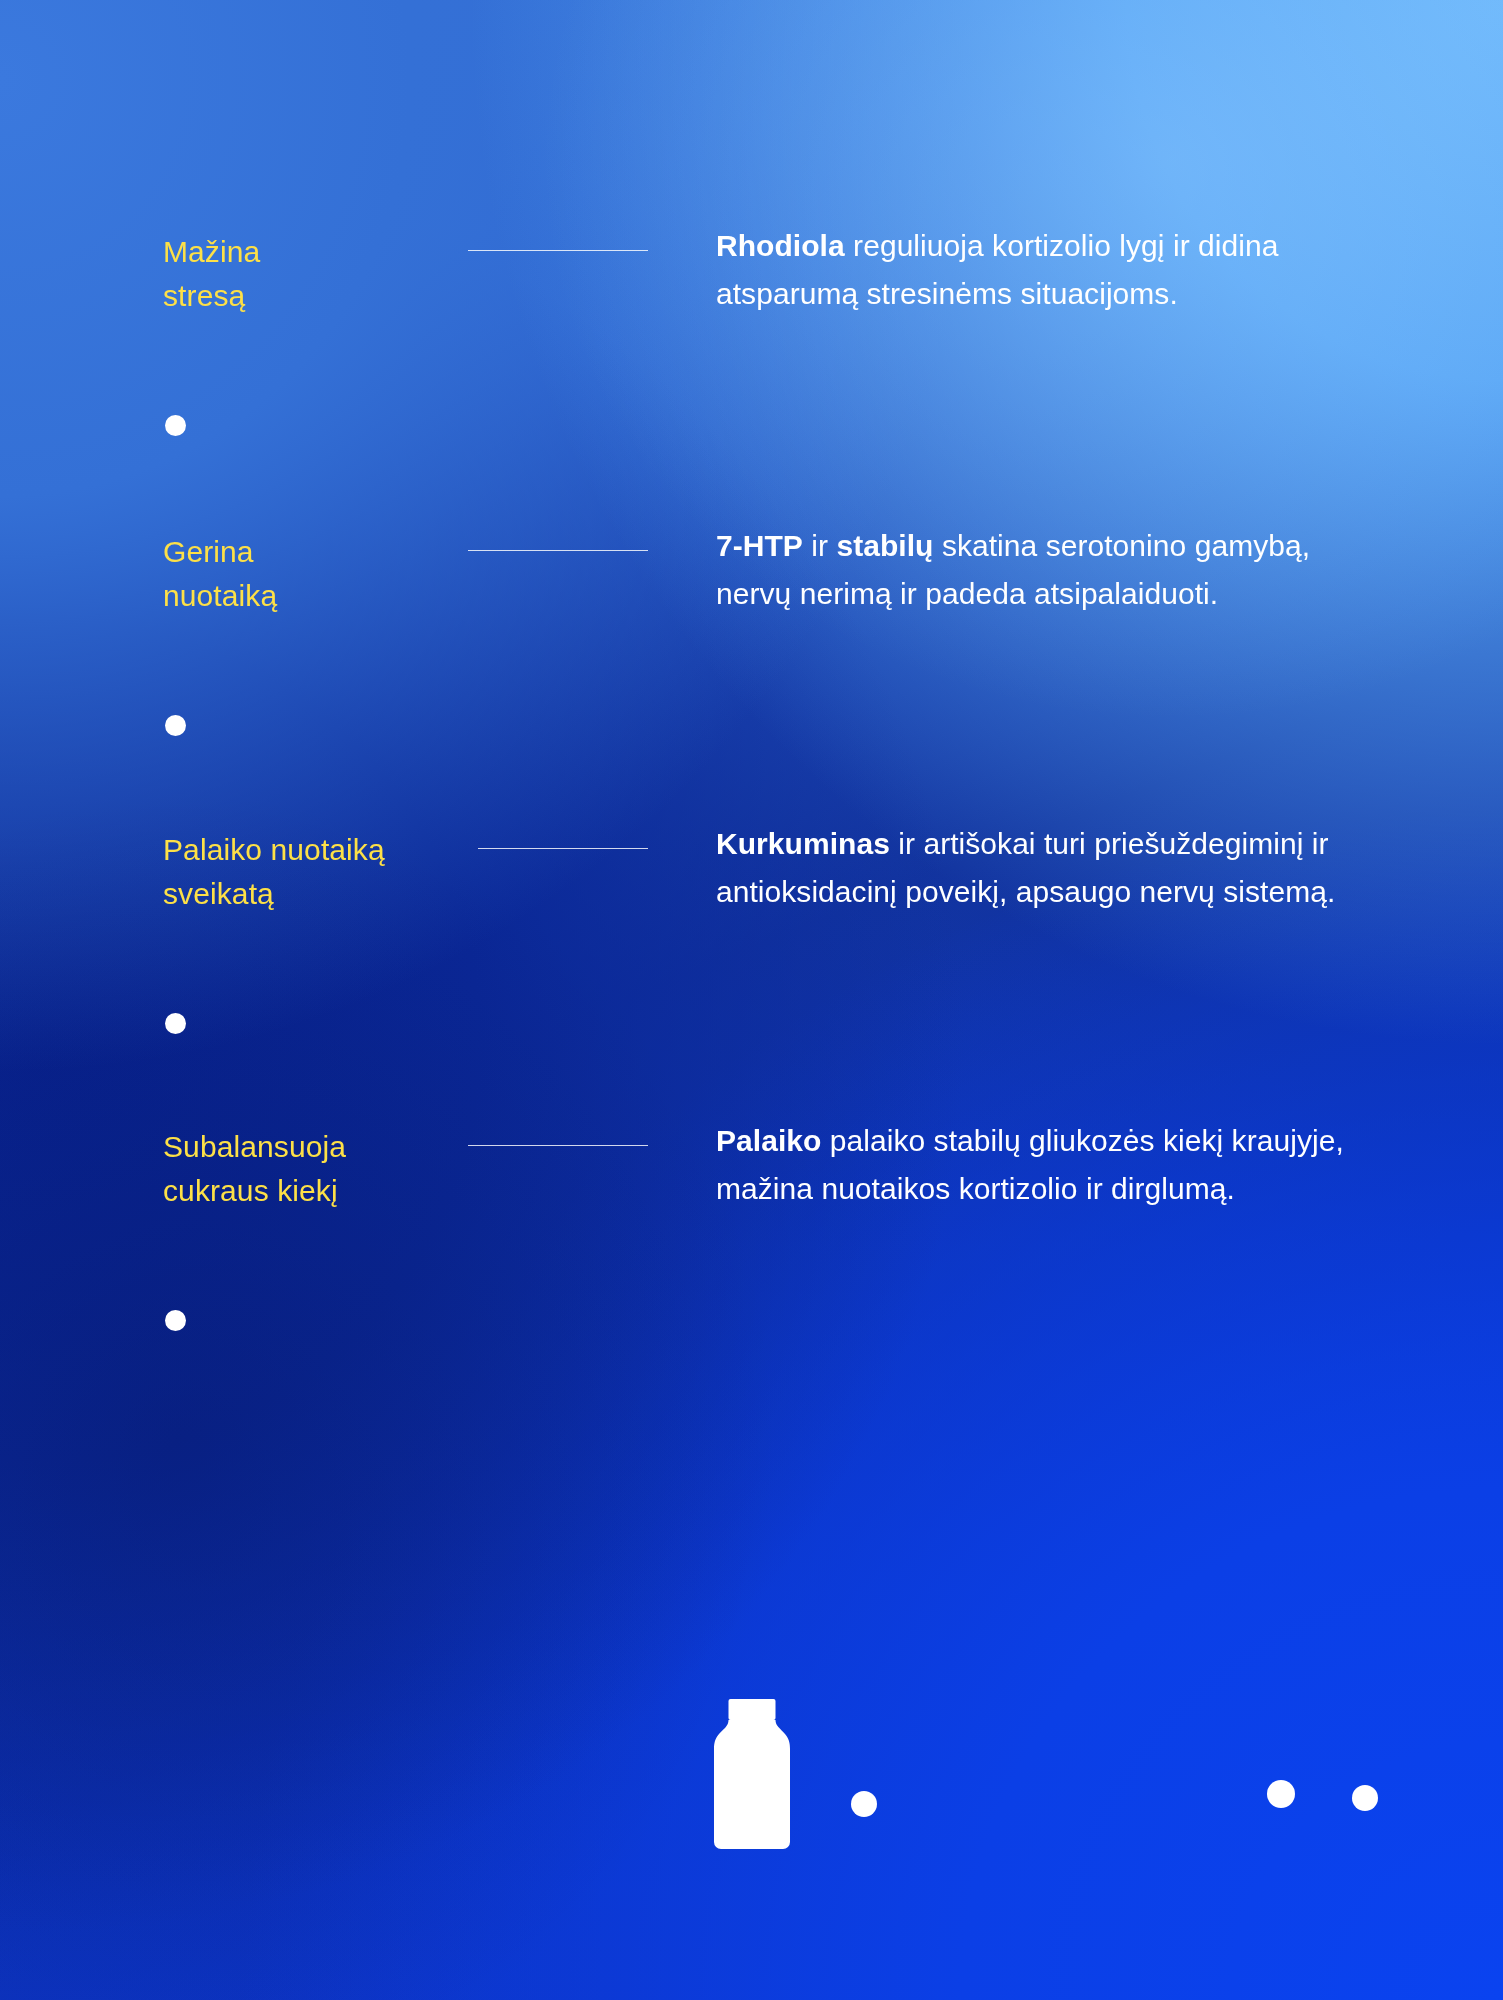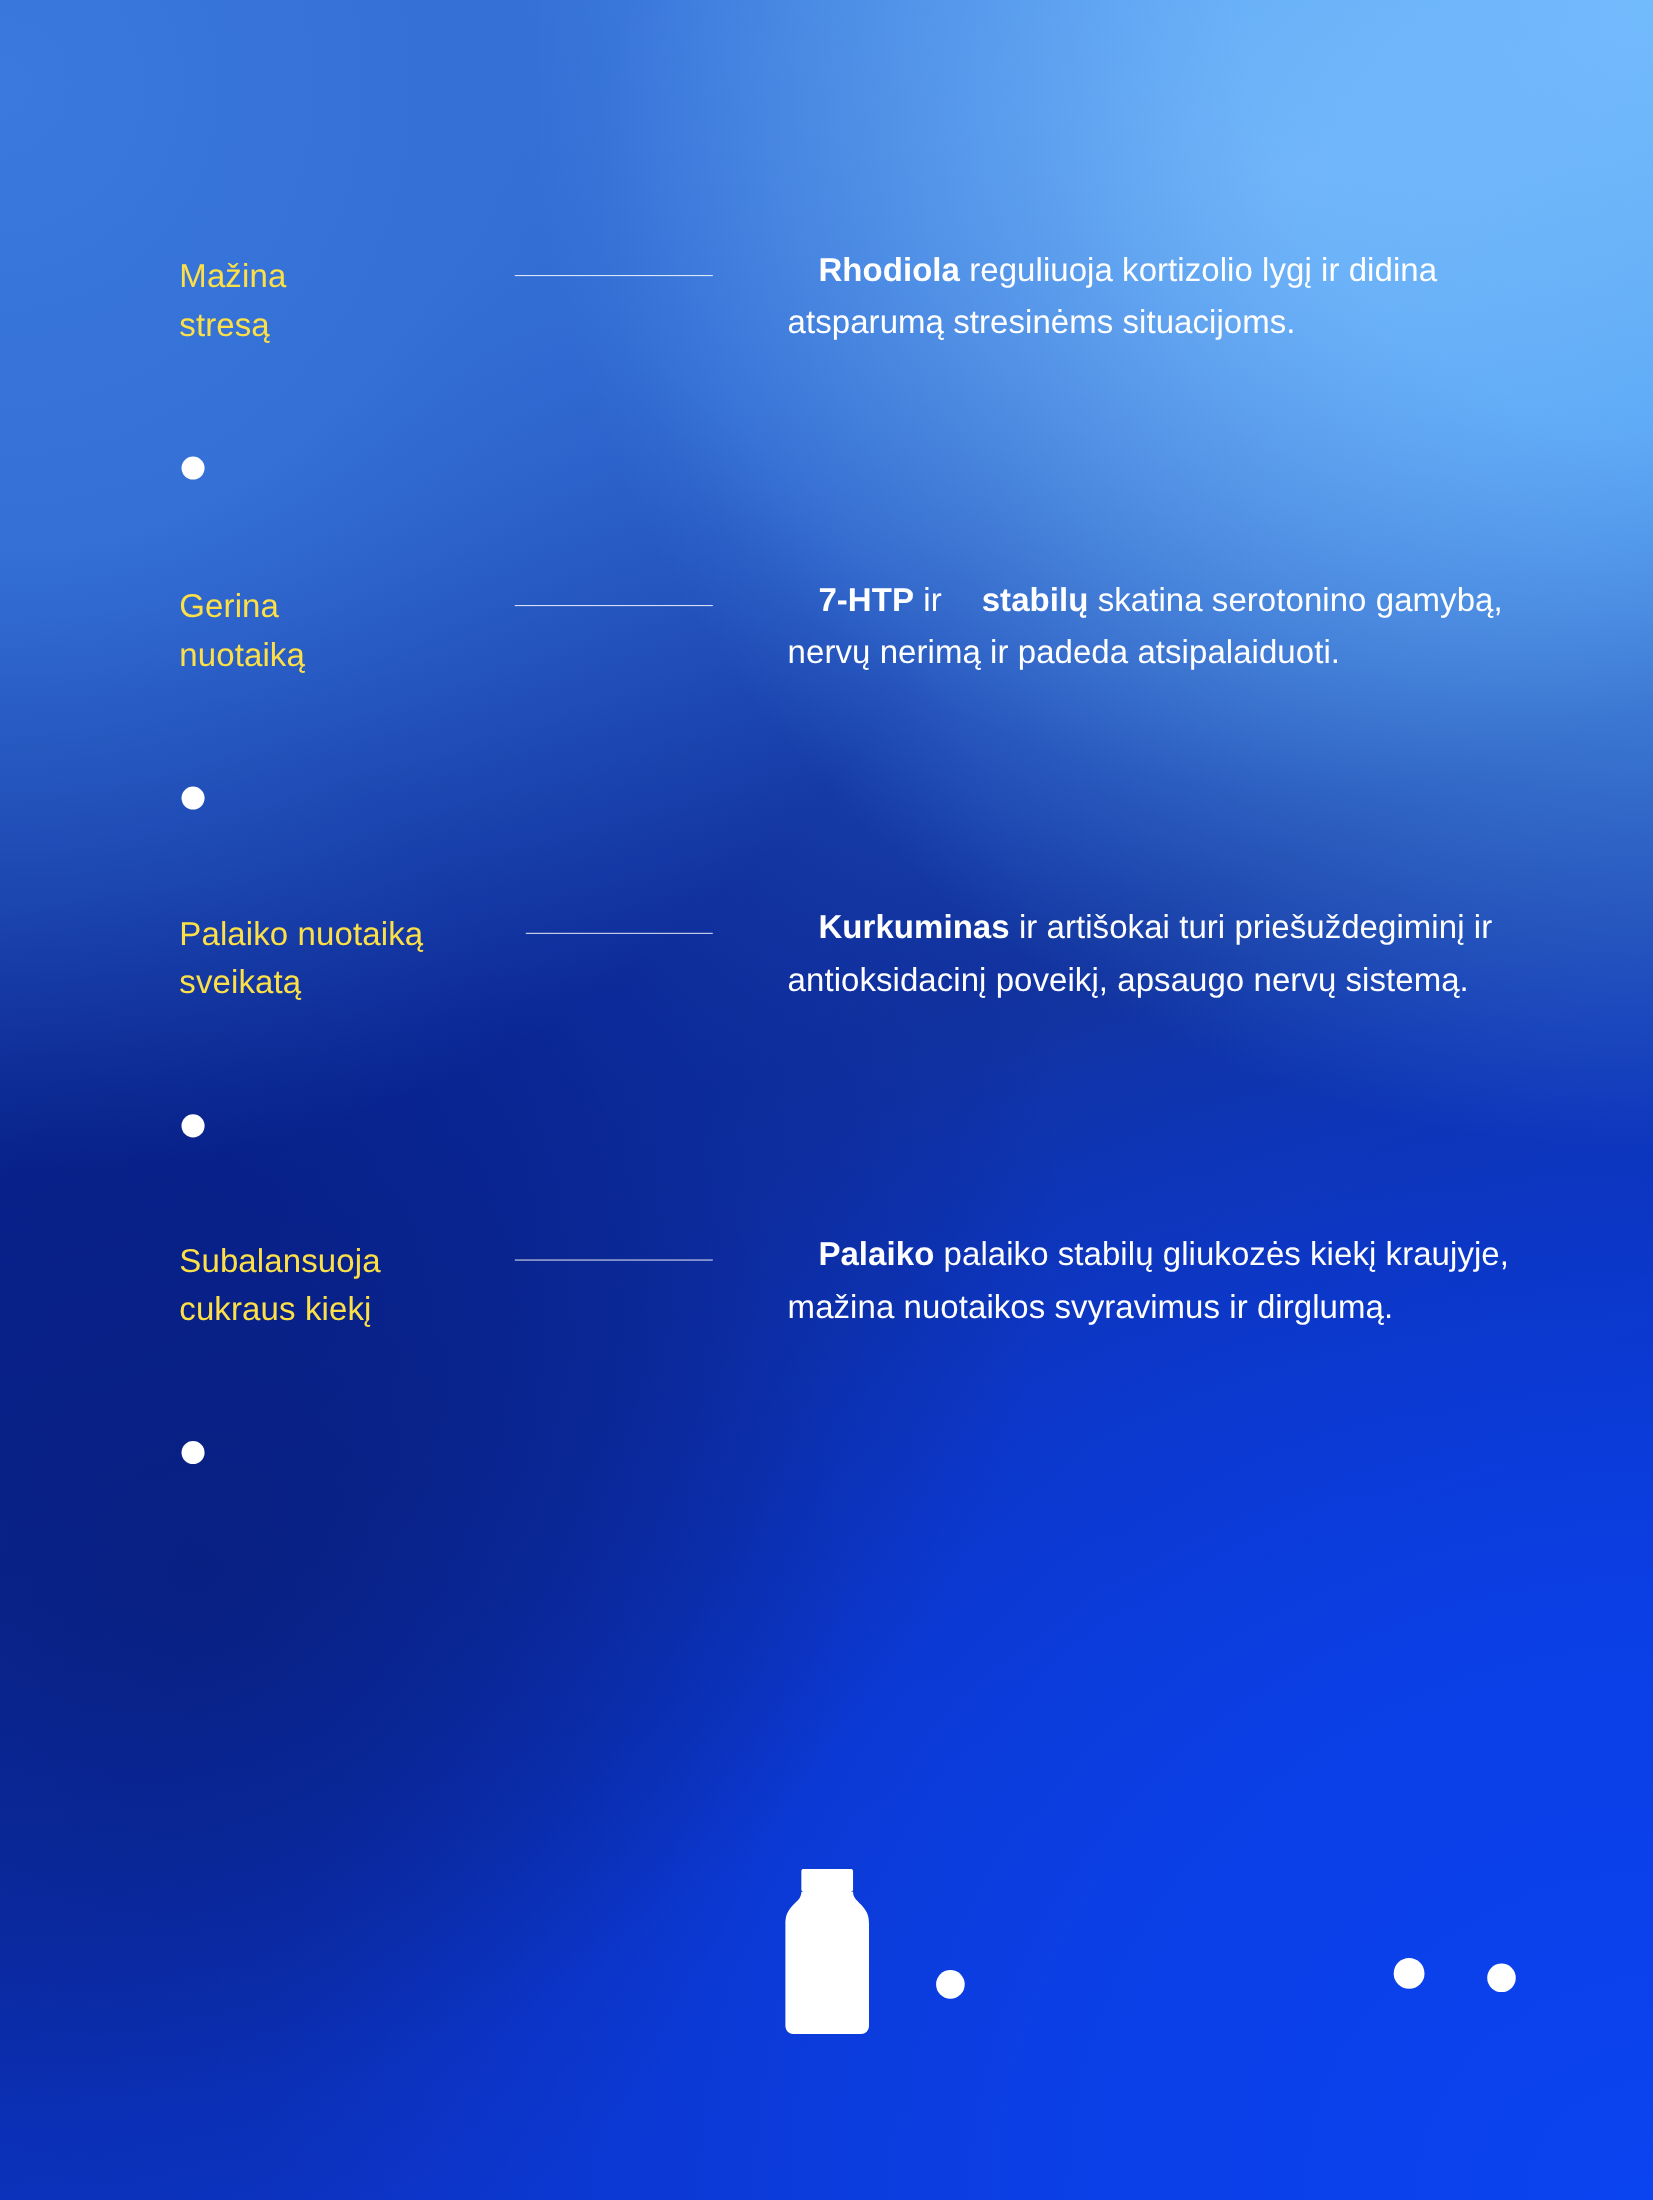--- a/index.html
+++ b/index.html
@@ -64,21 +64,21 @@
     position:absolute;
     left:716px;
     top:-8px;
     width:660px;
     color:#ffffff;
     font-size:30px;
     line-height:48px;
     font-weight:400;
     letter-spacing:0.05px;
   }
-  .benefit-desc b { font-weight:700;margin-left:28px; }
+  .benefit-desc b { font-weight:700; }
 
   .bullet-dot {
     position:absolute;
     width:21px; height:21px;
     border-radius:50%;
     background:#ffffff;
     left:165px;
   }
 
   
@@ -132,21 +132,21 @@
       <b>Kurkuminas</b><span> ir artišokai turi priešuždegiminį ir antioksidacinį poveikį, apsaugo nervų sistemą.</span>
     </div>
   </div>
   <div class="bullet-dot" style="top:1013px;"></div>
 
   <div class="benefit-row" style="top:1125px;">
     <div class="benefit-label">Subalansuoja
 cukraus kiekį</div>
     <div class="benefit-rule" style="left:468px; width:180px;"></div>
     <div class="benefit-desc">
-      <b>Palaiko</b><span> palaiko stabilų gliukozės kiekį kraujyje, mažina nuotaikos svyravimus ir dirglumą.</span>
+      <b>Palaiko</b><span> palaiko stabilų gliukozės kiekį kraujyje, mažina nuotaikos kortizolio ir dirglumą.</span>
     </div>
   </div>
   <div class="bullet-dot" style="top:1310px;"></div>
 
   <svg id="bottle-icon" viewBox="0 0 86 152">
     <path fill="#ffffff" d="M21.5 0 h43 a2 2 0 0 1 2 2 v17 a2 2 0 0 1 -2 2 h-43 a2 2 0 0 1 -2 -2 v-17 a2 2 0 0 1 2 -2 z"></path>
     <path fill="#ffffff" d="M19.5 21 h47 c0 6 4.5 8 9.5 14 c4 4.8 5 9 5 15 v93 a7 7 0 0 1 -7 7 h-62 a7 7 0 0 1 -7 -7 v-93 c0 -6 1 -10.2 5 -15 c5 -5.5 9.5 -8 9.5 -14 z"></path>
   </svg>
 
   <div class="pill-dot" style="left:851px; top:1791px; width:26px; height:26px;"></div>

